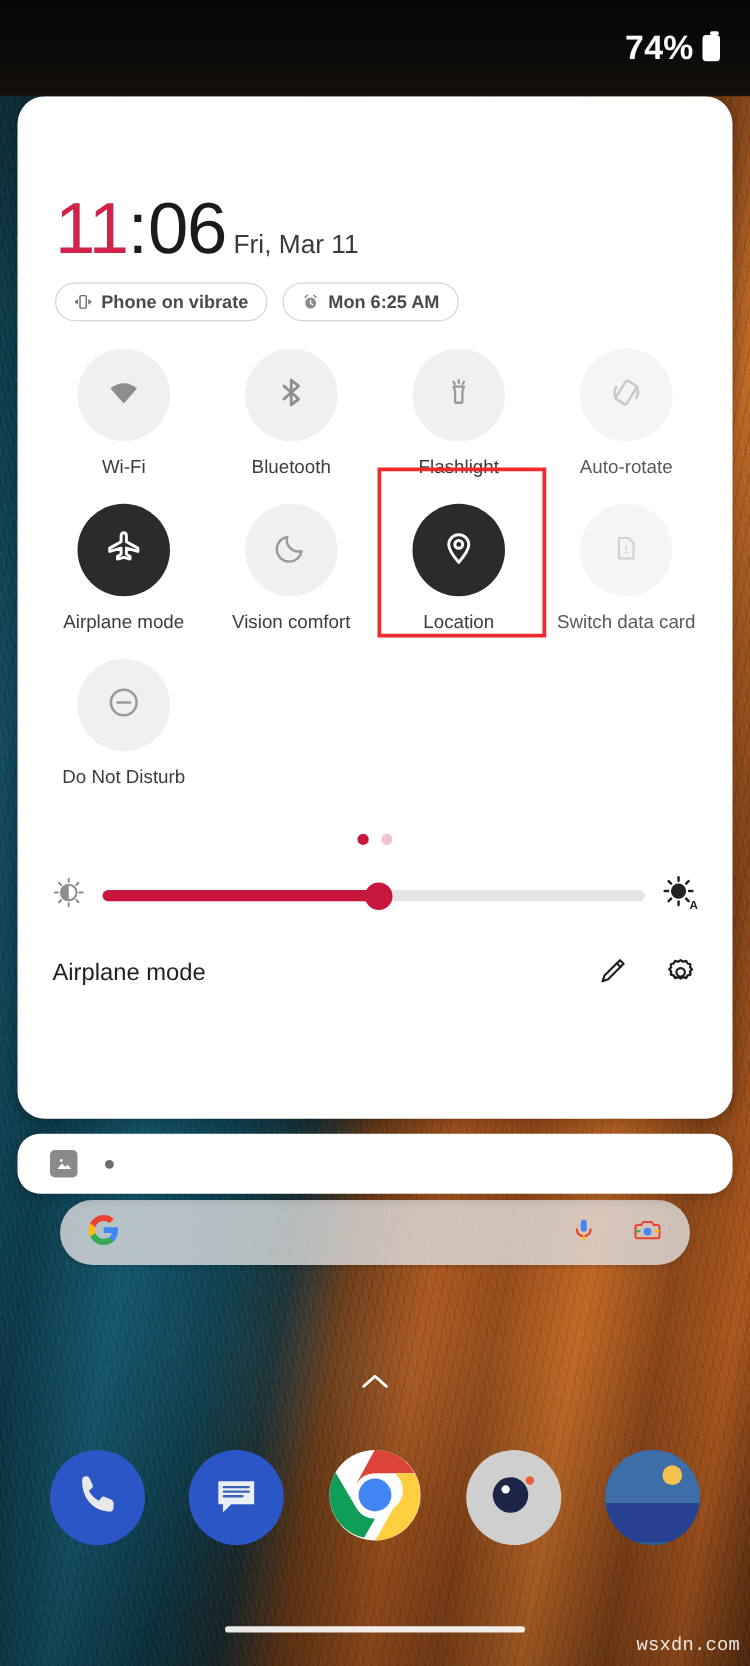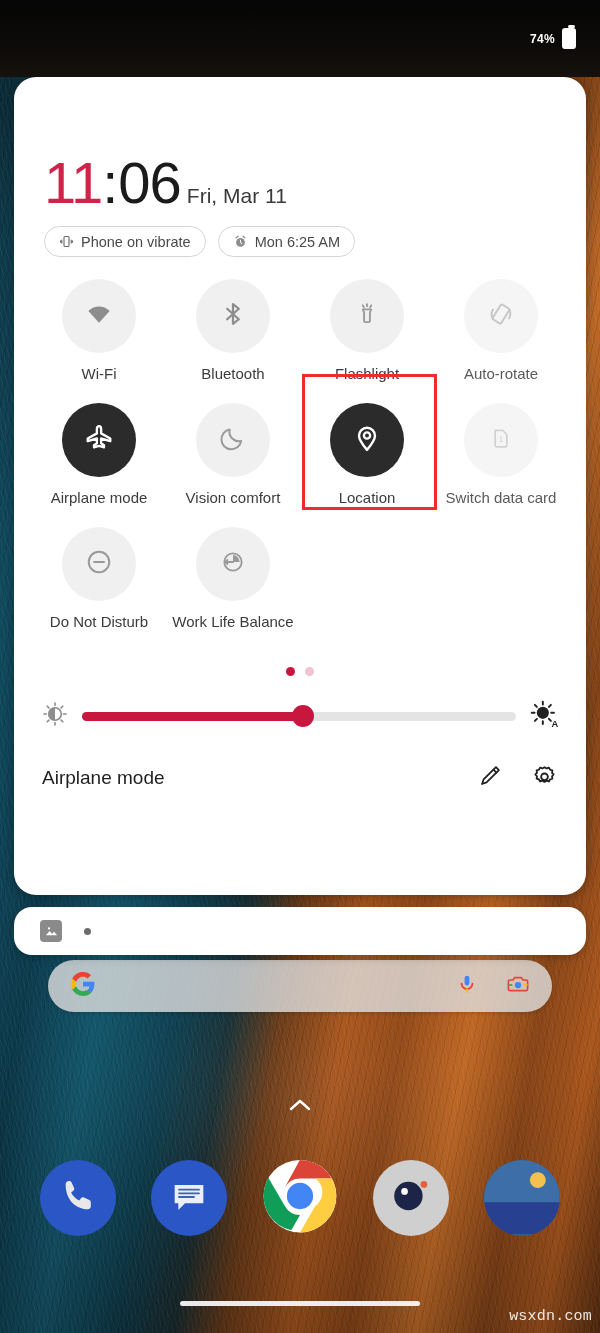--- a/index.html
+++ b/index.html
@@ -48,21 +48,21 @@
   #status-bar {
     position: absolute; top: 0; left: 0;
     width: 600px; height: 77px;
     background: linear-gradient(180deg, #050505 0%, #0d0b09 60%, #15110d 100%);
     display: flex; align-items: center; justify-content: flex-end;
     padding-right: 24px;
     z-index: 40;
   }
   #battery-wrap { display: flex; align-items: center; gap: 7px; }
   .battery-pct {
-    color: #ffffff; font-size: 12px; font-weight: bold;
+    color: #ffffff; font-size: 27px; font-weight: bold;
     letter-spacing: 0.3px;
   }
   .battery-glyph {
     width: 14px; height: 21px;
     border: 2px solid #fff; border-radius: 3px;
     background: #fff; position: relative;
   }
   .battery-glyph::before {
     content: ""; position: absolute;
     top: -5px; left: 3.5px; width: 7px; height: 3px;
@@ -92,20 +92,21 @@
   .clock-date { font-size: 21px; color: #3a3a3a; margin-left: 6px; }
 
   
   #chips-row { display: flex; gap: 12px; padding: 14px 0 0 30px; }
   .chip {
     display: flex; align-items: center; gap: 7px;
     height: 31px; padding: 0 14px;
     border: 1px solid #d5d5d5; border-radius: 16px;
     font-size: 14.5px; color: #4a4a4a;
     background: #fff;
+    font-weight: bold;
   }
   .chip svg { display: block; }
 
   
   #tile-grid {
     display: grid;
     grid-template-columns: repeat(4, 1fr);
     row-gap: 21px;
     padding: 22px 18px 0 18px;
   }
@@ -401,33 +402,20 @@
           <span>
             <svg width="30" height="30" viewBox="0 0 24 24" stroke="#9a9a9a" stroke-width="1.6" fill="none" stroke-linecap="round">
               <circle cx="12" cy="12" r="8.2"></circle>
               <path d="M8 12 h8"></path>
             </svg>
           </span>
         </div>
         <span class="tile-label">Do Not Disturb</span>
       </div>
 
-      <div class="tile">
-        <div class="tile-circle">
-          <span>
-            <svg width="26" height="26" viewBox="0 0 24 24">
-              <circle cx="12" cy="12" r="8" fill="none" stroke="#9a9a9a" stroke-width="1.7"></circle>
-              <path d="M12 12 L12 5.5 A6.5 6.5 0 0 1 18.2 12 z" fill="#9a9a9a"></path>
-              <path d="M12 12 H5" stroke="#9a9a9a" stroke-width="1.9" stroke-linecap="round"></path>
-              <path d="M7 10 L5 12 L7 14" fill="none" stroke="#9a9a9a" stroke-width="1.6" stroke-linecap="round" stroke-linejoin="round"></path>
-            </svg>
-          </span>
-        </div>
-        <span class="tile-label">Work Life Balance</span>
-      </div>
     </div>
 
     <div id="highlight-box"></div>
 
     <div id="page-dots">
       <span class="dot on"></span>
       <span class="dot"></span>
     </div>
 
     <div id="brightness-row">

